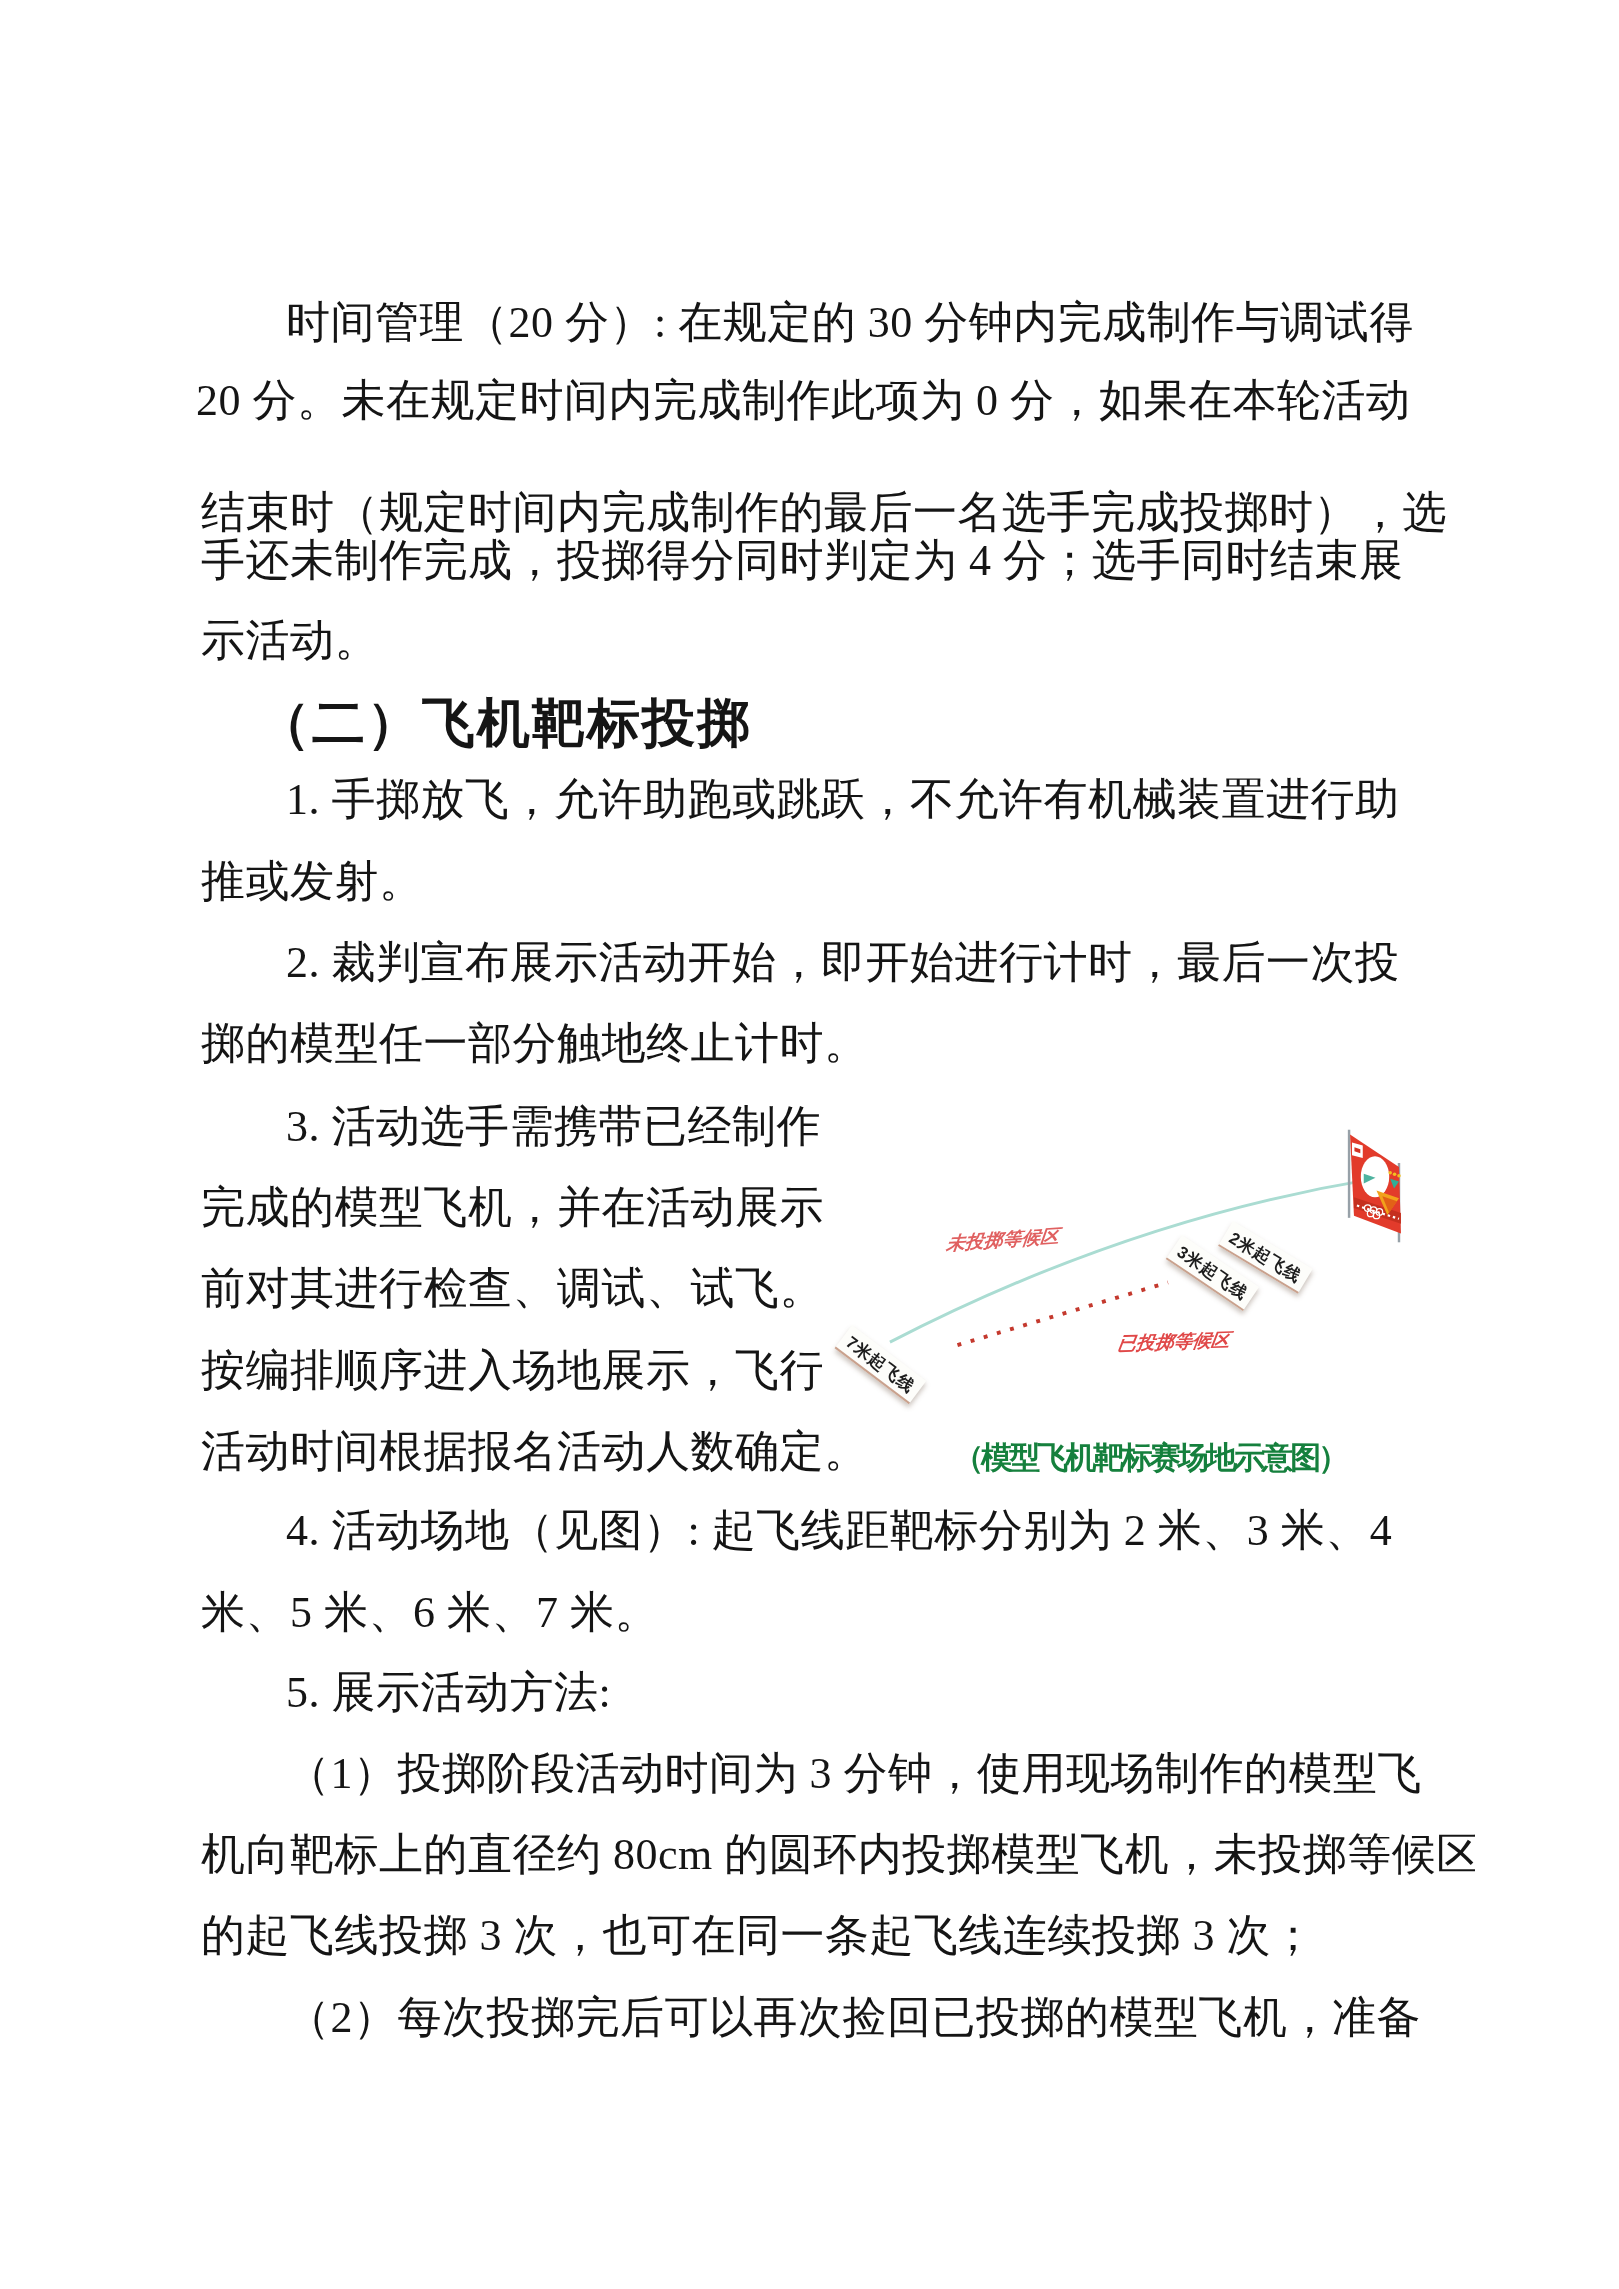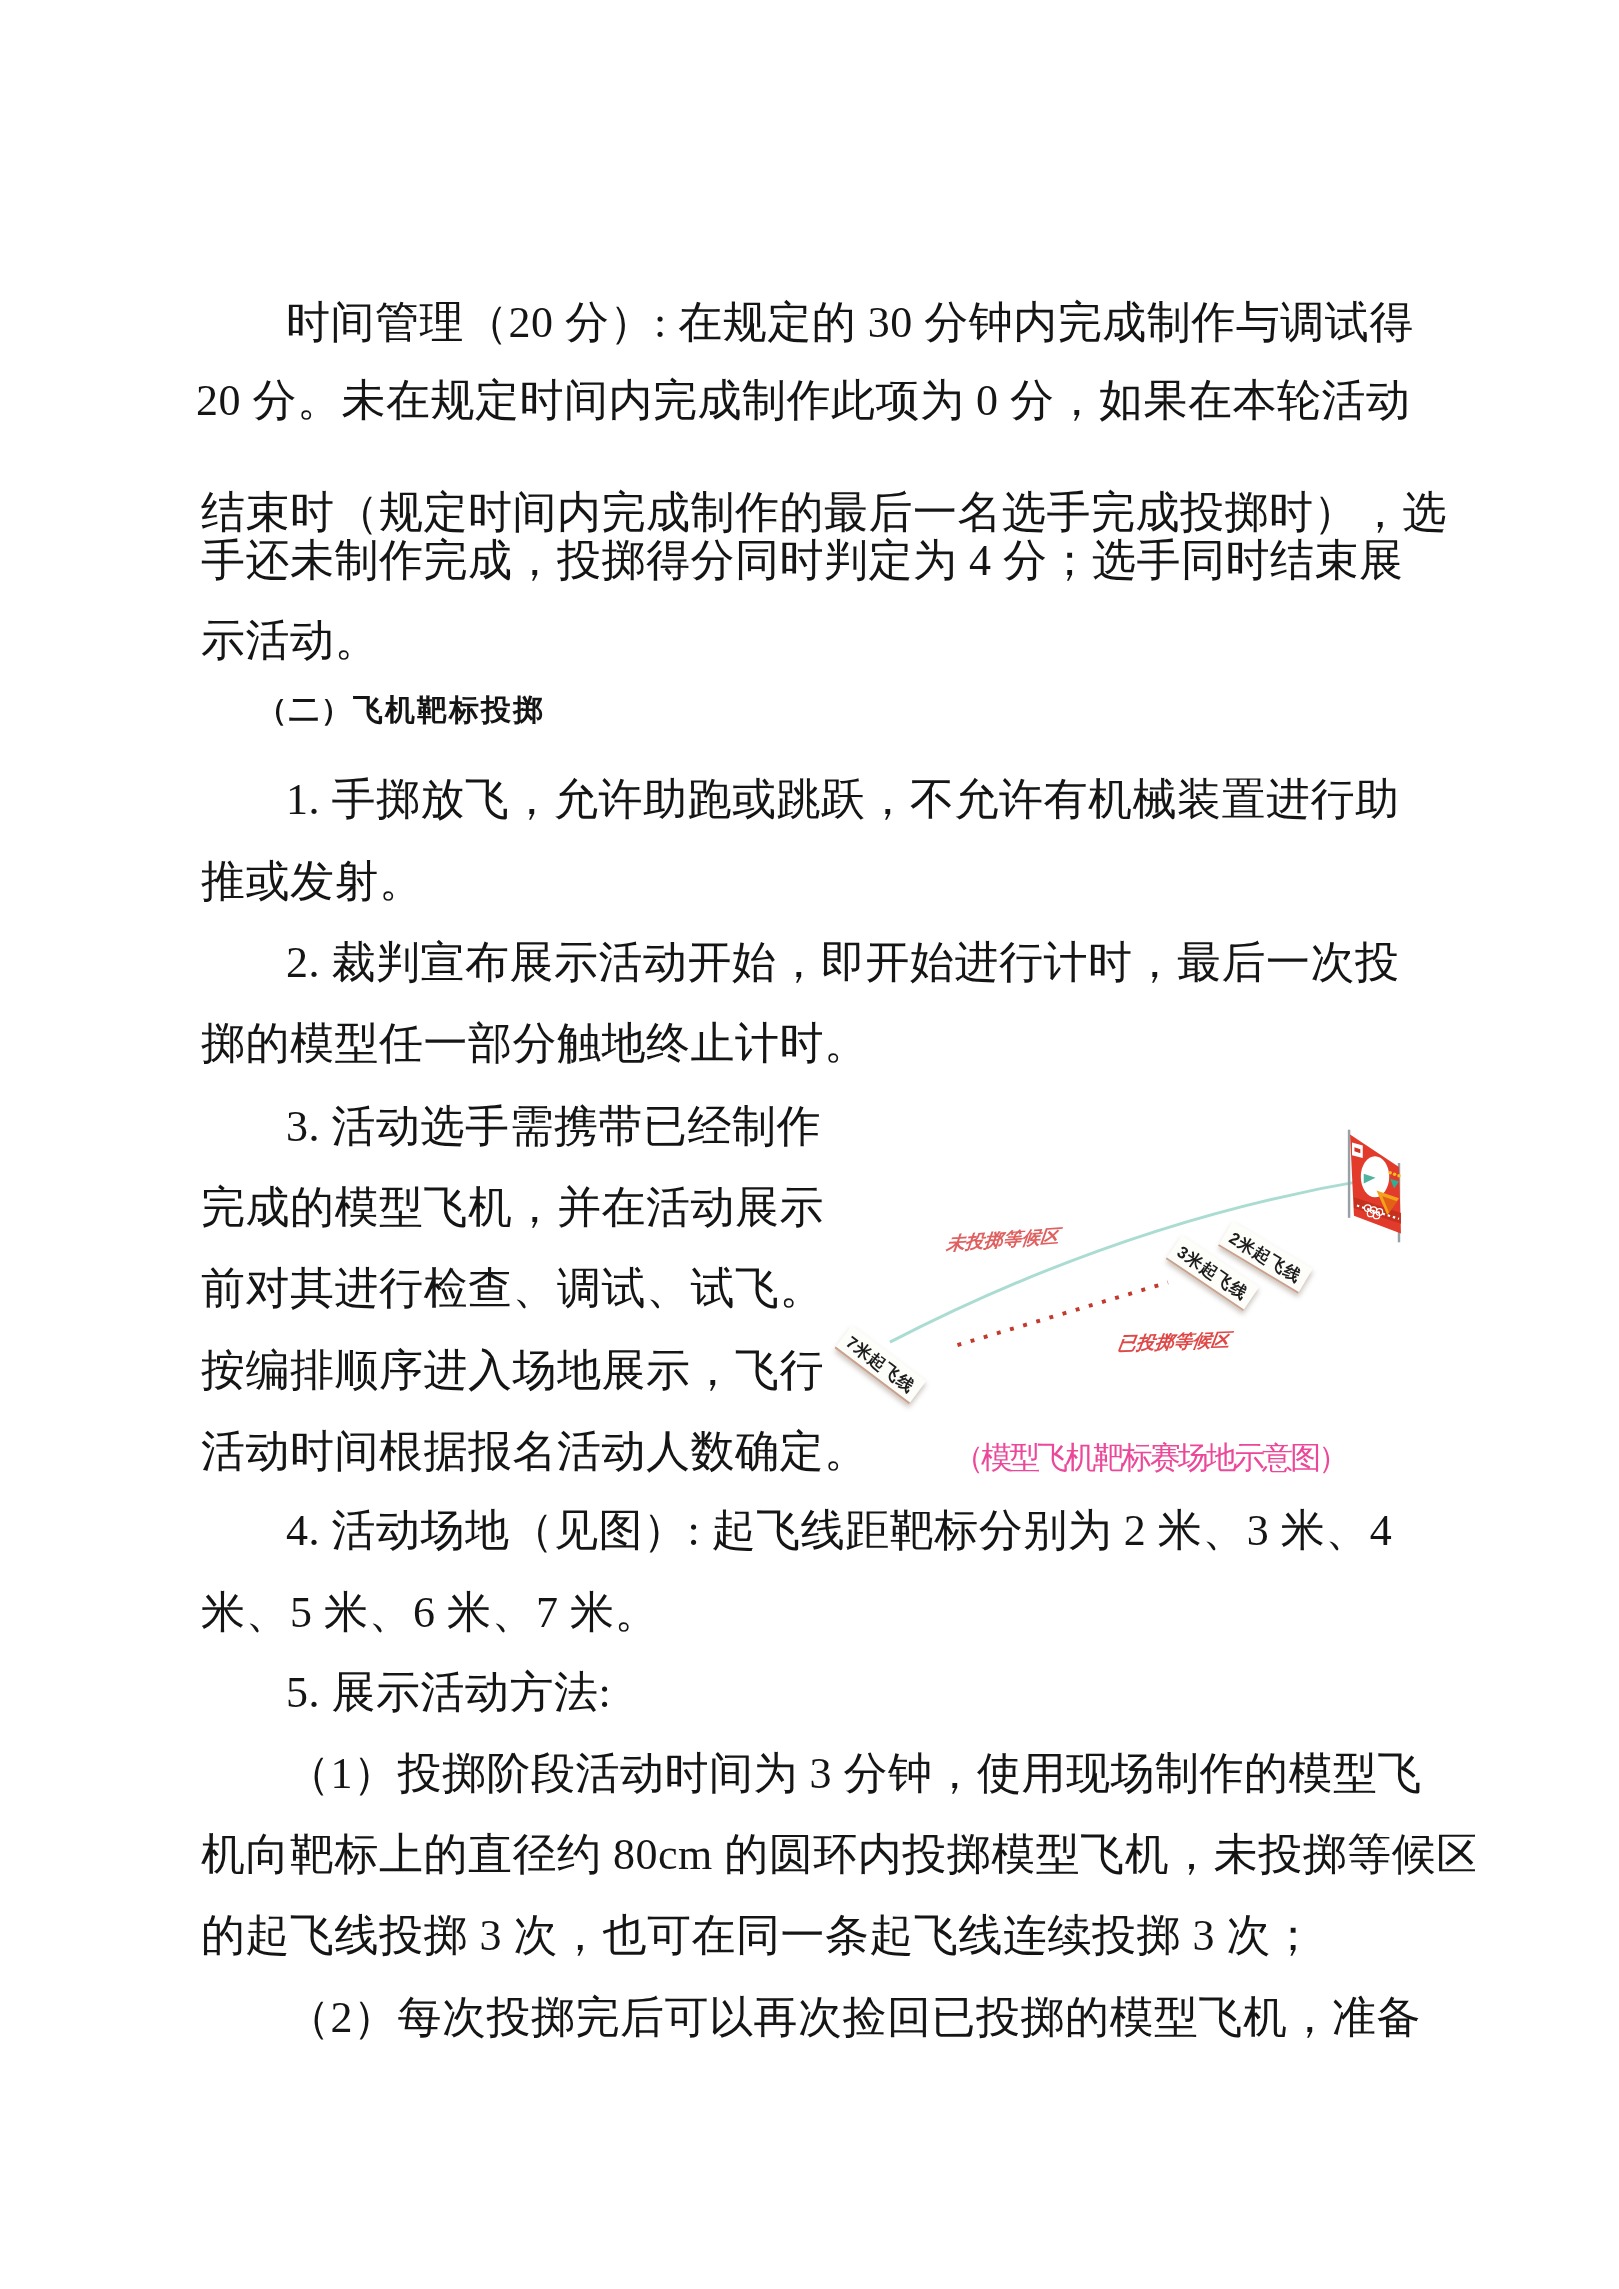--- a/index.html
+++ b/index.html
@@ -6,26 +6,26 @@
   .page{
     position:relative;width:1475px;height:2290px;background:#ffffff;
     font-family:"Liberation Serif",serif;color:#1a1a1a;overflow:hidden;text-align:center;
   }
   .line{
     position:absolute;font-size:44px;line-height:1.08;white-space:pre;
     letter-spacing:0.5px;color:#151515;
   }
   .line.bold{
     font-weight:700;font-family:"Liberation Sans",sans-serif;
-    font-size:30px;letter-spacing:2px;
+    font-size:53px;letter-spacing:2px;
   }
   .caption{
-    position:absolute;left:953px;top:1437px;font-weight:400;
+    position:absolute;left:953px;top:1437px;font-weight:700;
     font-family:"Liberation Sans",sans-serif;font-size:31px;
-    letter-spacing:-2.9px;white-space:nowrap;color:#ec4899;
+    letter-spacing:-2.9px;white-space:nowrap;color:#15803d;
   }
   .figure-svg{position:absolute;left:823px;top:1117px;width:686px;height:372px;}
   .zone{
     position:absolute;font-size:18.6px;font-style:italic;
     font-family:"Liberation Sans",sans-serif;white-space:nowrap;font-weight:600;
   }
   #zone-0{left:947px;top:1227px;color:#e06060;transform:skewX(-10deg) rotate(-4deg);}
   #zone-1{left:1118px;top:1329px;color:#e04848;transform:skewX(-10deg) rotate(-2deg);}
   .ribbon{
     position:absolute;background:#fdfdfa;padding:2.9px 5.9px 1px 5.9px;

